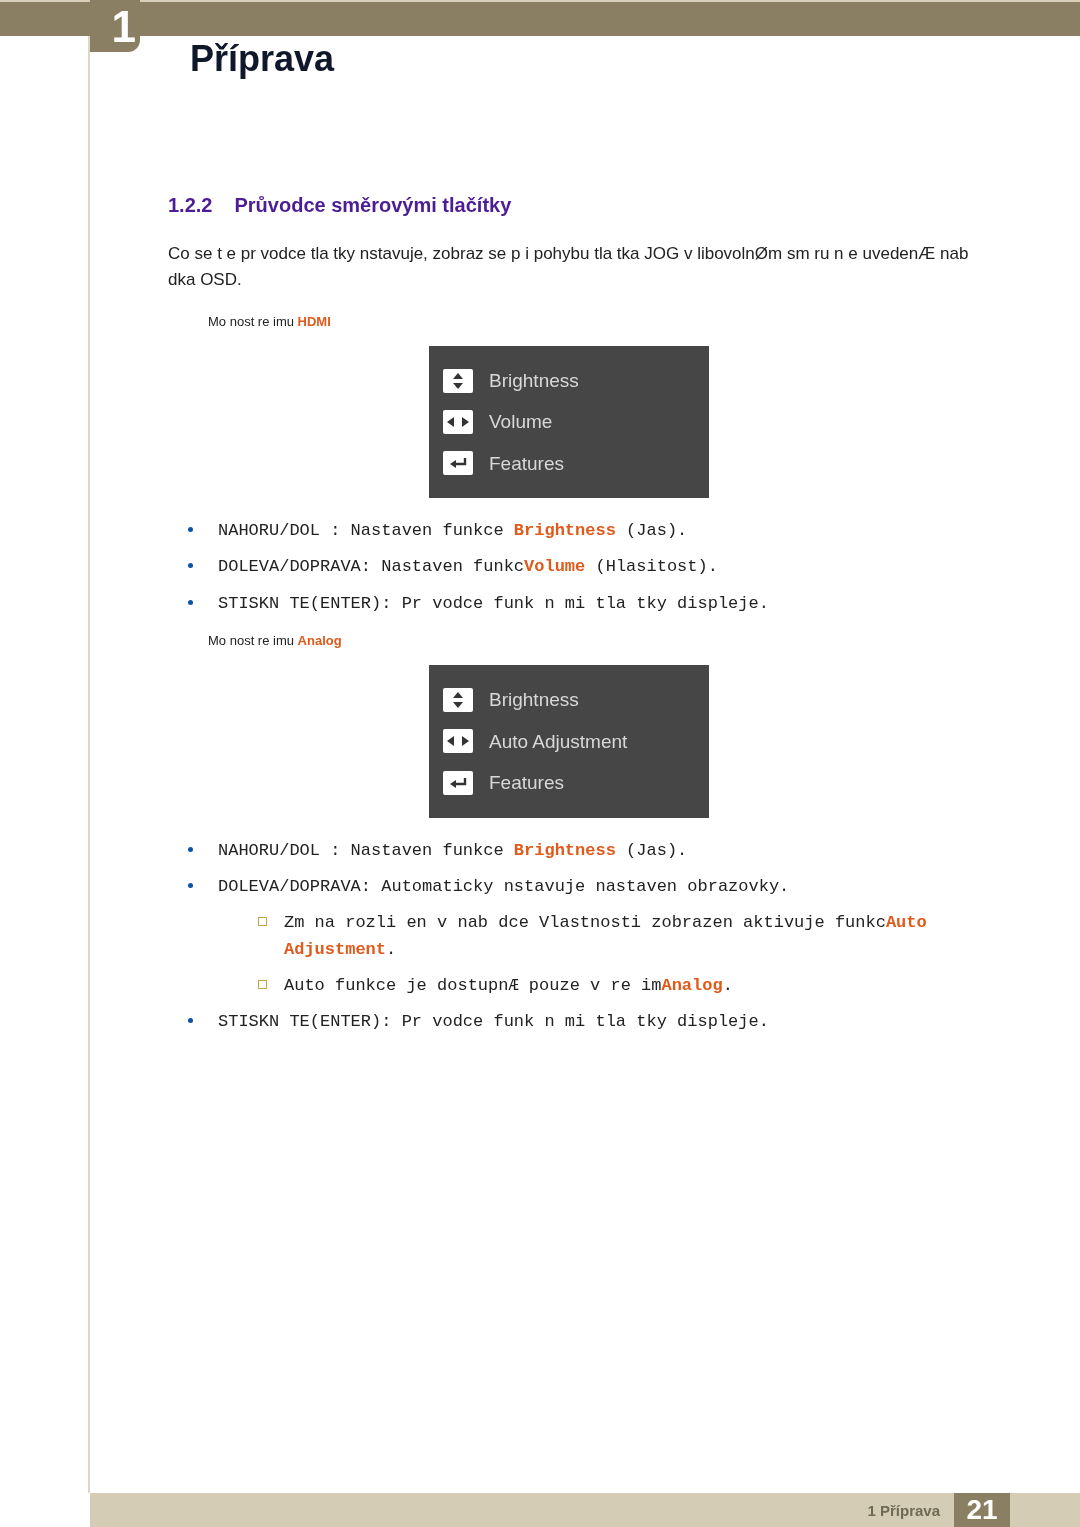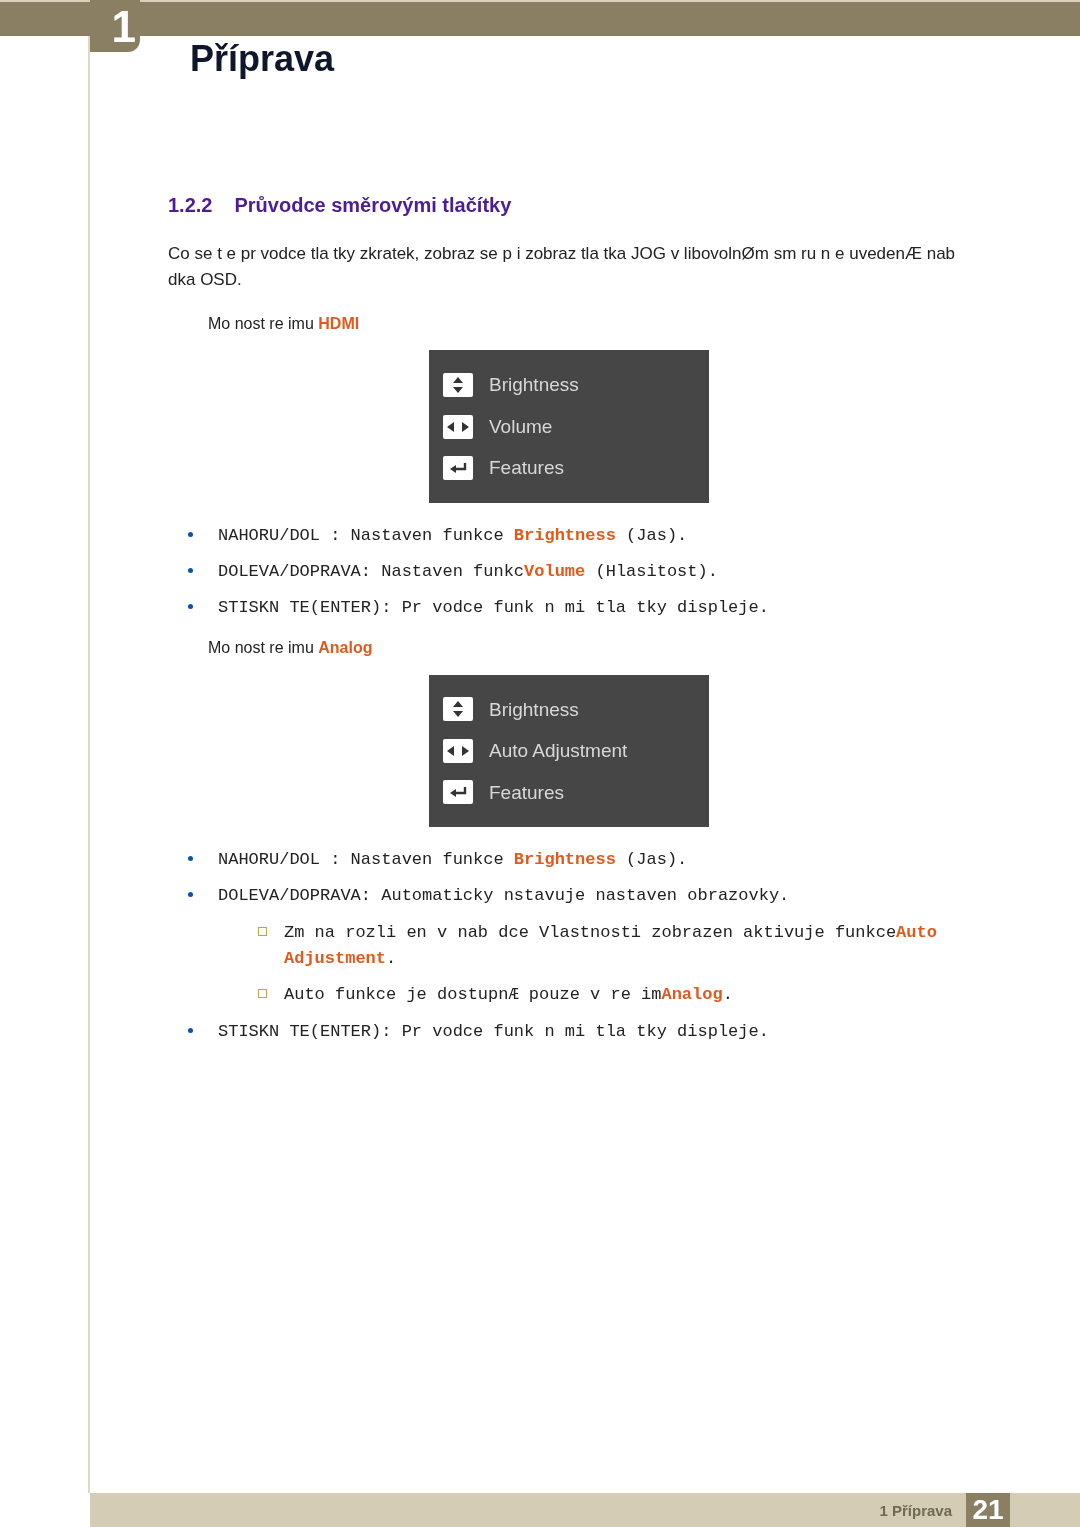--- a/index.html
+++ b/index.html
@@ -58,21 +58,21 @@
     line-height: 1.55;
   }
   .sect-heading {
     color: #4c1d95;
     font-weight: bold;
     font-size: 20px;
     margin-bottom: 20px;
   }
   .sect-num { margin-right: 22px; }
   .para { margin-bottom: 18px; }
-  .mode-label { margin: 8px 0 14px 40px; font-size: 16px; }
+  .mode-label { margin: 8px 0 14px 40px; font-size: 13px; }
   .hl { color: #e05a1c; font-weight: bold; }
   .osd {
     width: 280px;
     margin: 0 auto 20px auto;
     background: #464646;
     padding: 14px 16px 14px 14px;
   }
   .osd-row {
     display: flex;
     align-items: center;
@@ -124,21 +124,21 @@
     color: #6f6a56;
     font-size: 15px;
     margin-right: 14px;
     font-weight: bold;
   }
   .page-box {
     background: #8a7f63;
     color: #fff;
     font-size: 28px;
     font-weight: bold;
-    width: 44px; height: 34px;
+    width: 56px; height: 34px;
     display: flex;
     align-items: center;
     justify-content: center;
     margin-right: 70px;
   }
 </style>
 </head>
 <body>
 
 <div class="top-band"></div>
@@ -148,21 +148,21 @@
 <div class="left-rule"></div>
 
 <div class="chapter-title">Příprava</div>
 
 <div class="content">
 
   <div class="sect-heading">
     <span class="sect-num">1.2.2</span><span>Průvodce směrovými tlačítky</span>
   </div>
 
-  <p class="para">Co se t e pr vodce tla tky zkratek, zobraz se p i zobraz tla tka JOG v libovolnØm sm ru n e uvedenÆ nab dka OSD.</p>
+  <p class="para">Co se t e pr vodce tla tky nstavuje, zobraz se p i pohybu tla tka JOG v libovolnØm sm ru n e uvedenÆ nab dka OSD.</p>
 
   <p class="mode-label">
     <span>Mo nost re imu </span><span class="hl">HDMI</span>
   </p>
 
   <div class="osd">
     <div class="osd-row">
       <div class="osd-icon">
         <svg width="20" height="18" viewBox="0 0 20 18">
             <polygon points="10,1 5,7 15,7" fill="#333"></polygon>
@@ -236,21 +236,21 @@
   </div>
 
   <ul class="bul">
     <li>
       <span>NAHORU/DOL : Nastaven  funkce </span><span class="hl">Brightness</span><span> (Jas).</span>
     </li>
     <li>
       <span>DOLEVA/DOPRAVA: Automaticky nstavuje nastaven  obrazovky.</span>
       <ul class="sub">
         <li>
-          <span>Zm na rozli en  v nab dce Vlastnosti zobrazen  aktivuje funkce</span><span class="hl">Auto Adjustment</span><span>.</span>
+          <span>Zm na rozli en  v nab dce Vlastnosti zobrazen  aktivuje funkc</span><span class="hl">Auto Adjustment</span><span>.</span>
         </li>
         <li>
           <span>Auto funkce je dostupnÆ pouze v re im</span><span class="hl">Analog</span><span>.</span>
         </li>
       </ul>
     </li>
     <li>STISKN TE(ENTER): Pr vodce funk n mi tla tky displeje.</li>
   </ul>
 
 </div>

